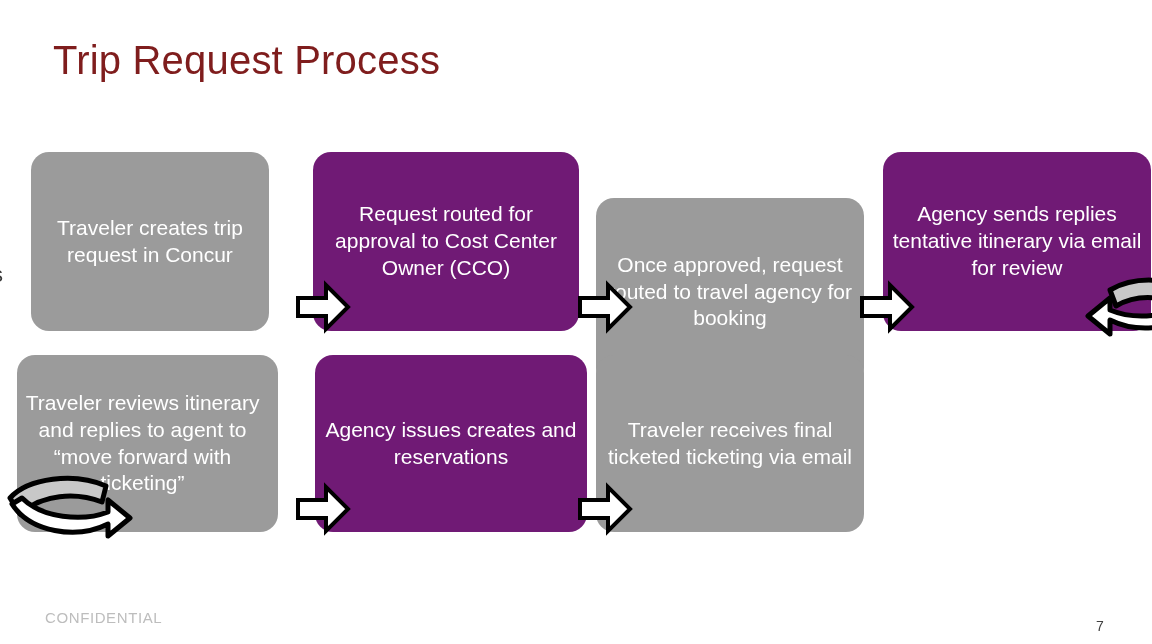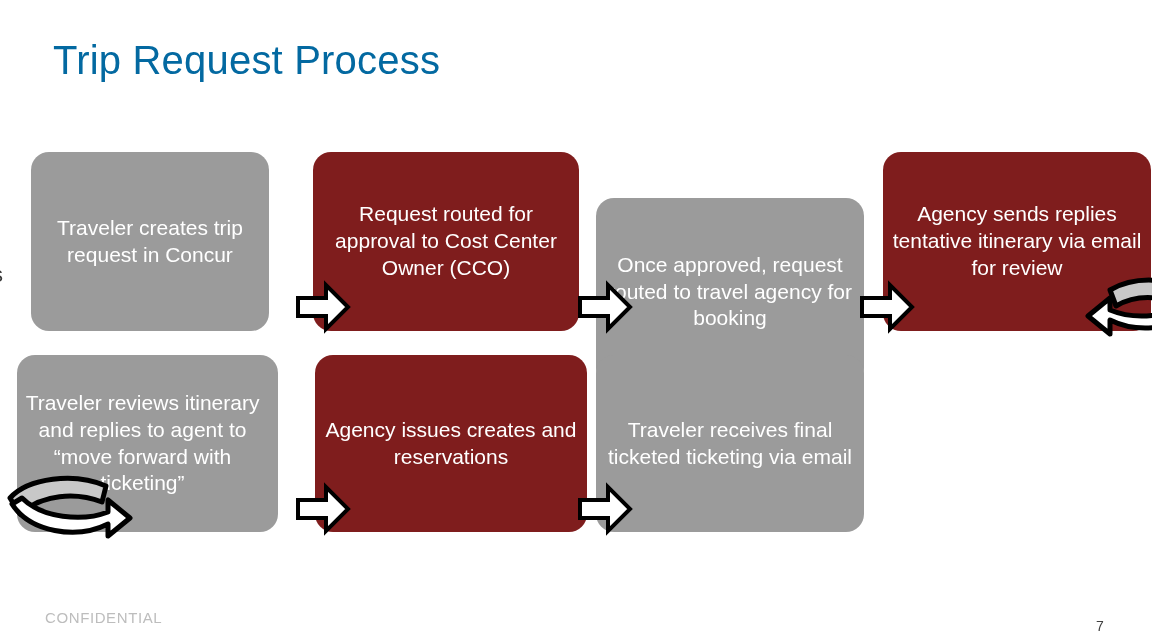--- a/index.html
+++ b/index.html
@@ -11,42 +11,42 @@
     position:relative;
   }
   #slide{position:absolute;inset:0;overflow:hidden;}
 
   
   .slide-title{
     position:absolute;
     left:53px; top:38px;
     font-size:40px;
     font-weight:400;
-    color:#0369a1;
+    color:#7f1d1d;
     letter-spacing:0.2px;
     white-space:nowrap;
   }
 
   
   .pbox{
     position:absolute;
     border-radius:18px;
     display:flex;
     align-items:center;
     justify-content:center;
     text-align:center;
     color:#ffffff;
     font-size:21px;
     line-height:1.28;
     padding:0 6px;
     box-sizing:border-box;
   }
   .pbox .ptext{display:block;width:100%;}
   .pbox.gray{background:#9b9b9b;}
-  .pbox.red{background:#7f1d1d;justify-content:flex-end;}
+  .pbox.red{background:#701a75;justify-content:flex-end;}
   .pbox.overflow .ptext{
     white-space:normal;
     width:108%;
     margin-left:-4%;
   }
 
   
   .arrow{position:absolute;}
   .arrow svg{display:block;overflow:visible;}
 

